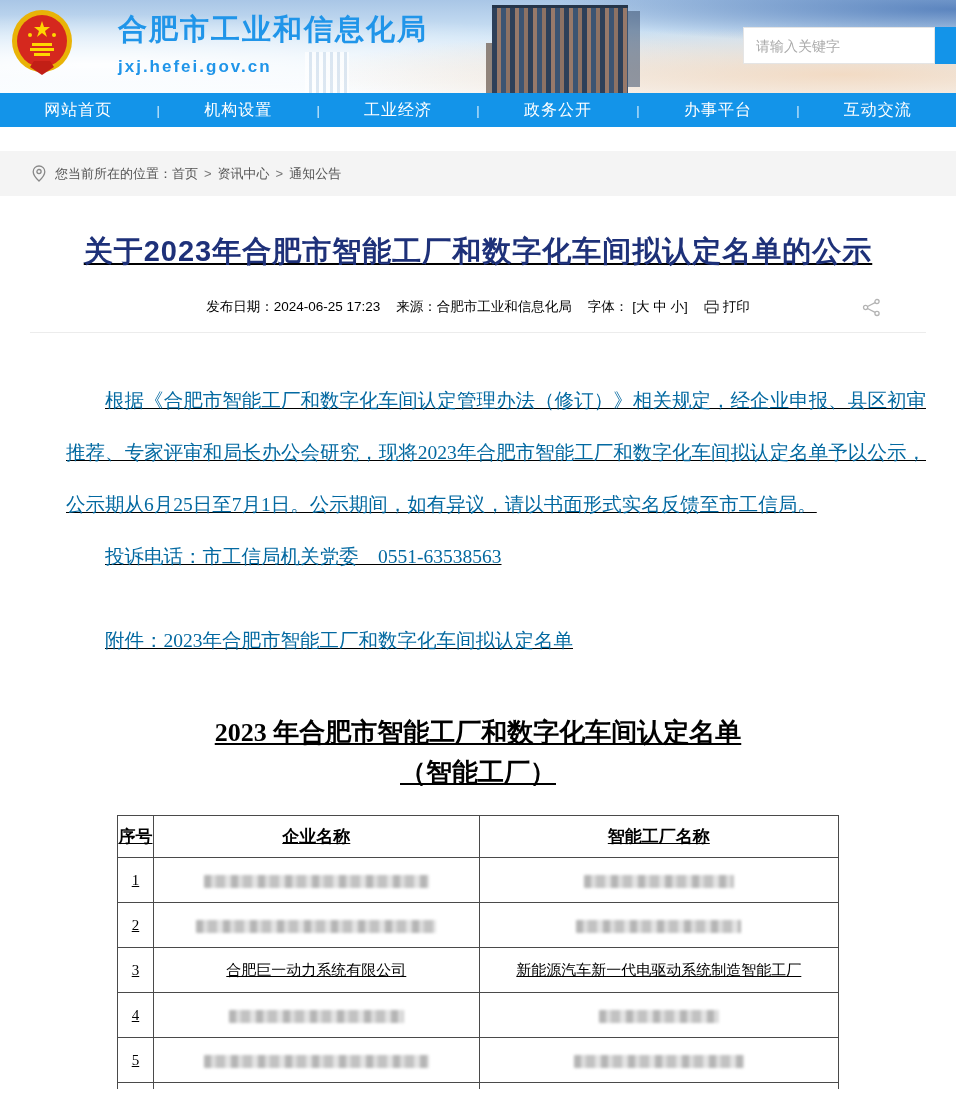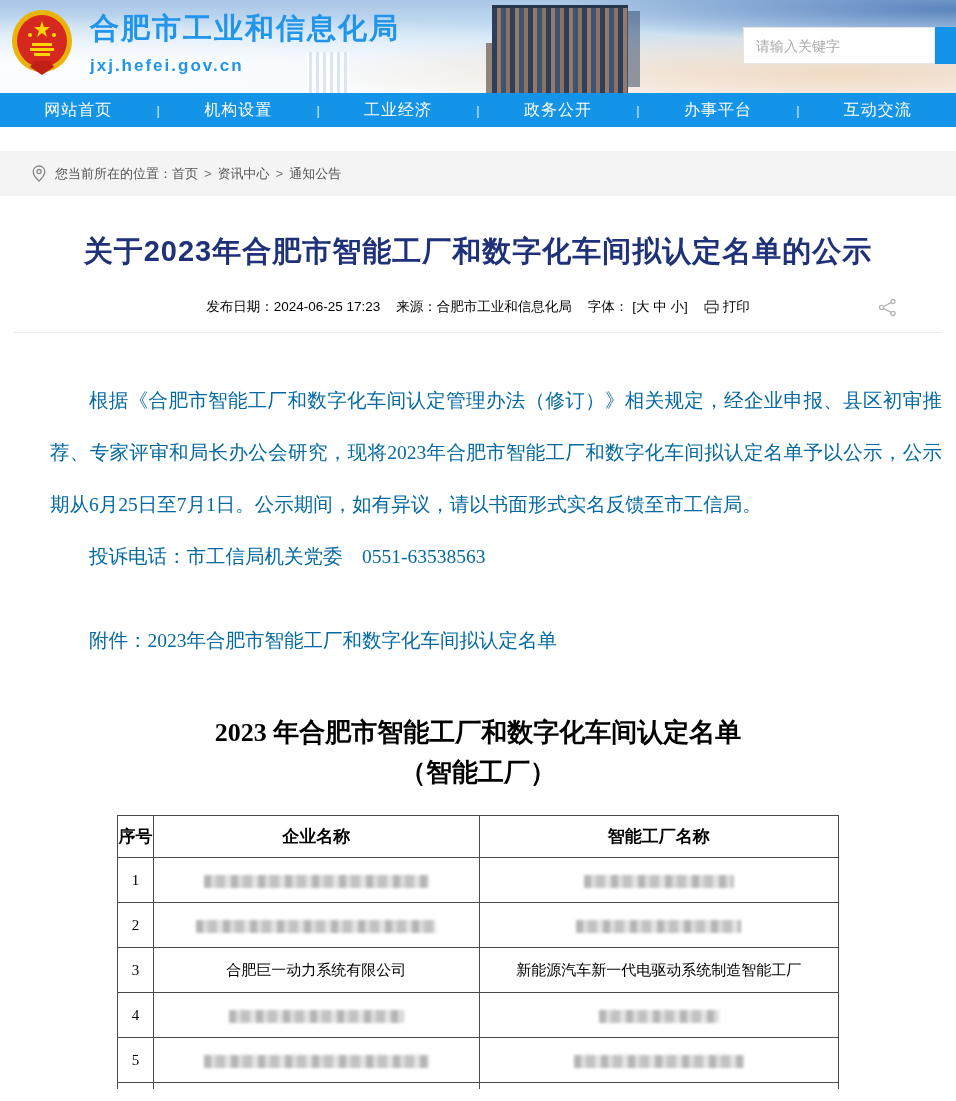--- a/index.html
+++ b/index.html
@@ -16,21 +16,21 @@
       radial-gradient(ellipse at 100% 10%, rgba(62,108,176,.75), rgba(62,108,176,0) 30%),
       radial-gradient(ellipse at 88% 80%, rgba(243,214,186,.85), rgba(243,214,186,0) 45%),
       radial-gradient(ellipse at 10% 70%, rgba(255,255,255,.95), rgba(255,255,255,0) 55%),
       linear-gradient(180deg,#a9c6e6 0%,#cfe4f6 40%,#eef6fd 80%,#f8fcff 100%);
   }
   .ghost-tower { position:absolute; left:305px; top:52px; width:44px; height:41px;
     background:repeating-linear-gradient(90deg, rgba(255,255,255,.65) 0 4px, rgba(205,220,235,.65) 4px 7px); }
   .tower { position:absolute; left:492px; top:5px; width:136px; height:88px;
     background:repeating-linear-gradient(90deg,#2e4059 0 5px,#97796a 5px 9px,#3c5472 9px 14px,#8d7264 14px 18px);
     border-top:3px solid #25354a; box-shadow:18px 0 0 -6px rgba(60,80,110,.55), -14px 30px 0 -8px rgba(120,105,95,.8); }
-  .logo-wrap { position:absolute; left:10px; top:9px; display:flex; align-items:flex-start; }
+  .logo-wrap { position:absolute; left:10px; top:9px; display:flex; align-items:center;gap:28px; }
   .emblem { width:64px; height:68px; }
   .site-text { margin-left:16px; padding-top:2px; }
   .site-name { font-size:29px; font-weight:bold; color:#2095e9; letter-spacing:2px; line-height:34px; }
   .site-url  { font-size:17px; font-weight:bold; color:#2095e9; letter-spacing:2px; margin-top:11px; }
   .search-box { position:absolute; right:0; top:27px; display:flex; height:37px; }
   .search-input { width:192px; height:37px; border:1px solid #e5e5e5; background:#fff;
     font-size:14px; color:#333; padding:0 12px; outline:none; }
   .search-input::placeholder { color:#aaa; }
   .search-btn { width:21px; height:37px; background:#1394e9; border:none; cursor:pointer; }
 
@@ -41,21 +41,21 @@
 
   
   .crumb-gap { height:24px; background:#fff; }
   .breadcrumb { height:45px; background:#f4f4f4; display:flex; align-items:center; padding-left:32px;
     font-size:13px; color:#555; }
   .breadcrumb .pin { margin-right:9px; display:flex; }
   .crumb-link { color:#555; cursor:pointer; }
   .crumb-sep { margin:0 6px; color:#777; }
 
   
-  .content { padding:0 14px; }
+  .content { padding:0 30px;text-decoration:underline; }
   .article-title { margin-top:36px; text-align:center; font-size:29px; font-weight:bold;
     color:#1e3179; letter-spacing:1px; }
   .meta { position:relative; margin-top:26px; padding-bottom:16px; border-bottom:1px solid #ececec;
     text-align:center; font-size:13.5px; color:#000000; }
   .meta-inner { display:inline-flex; align-items:center; gap:16px; }
   .meta-item { display:inline-flex; align-items:center; gap:4px; }
   .font-sizes { cursor:pointer; }
   .print-ctl { display:inline-flex; align-items:center; gap:4px; cursor:pointer; }
   .share-icon { position:absolute; right:45px; top:0; cursor:pointer; }
 

